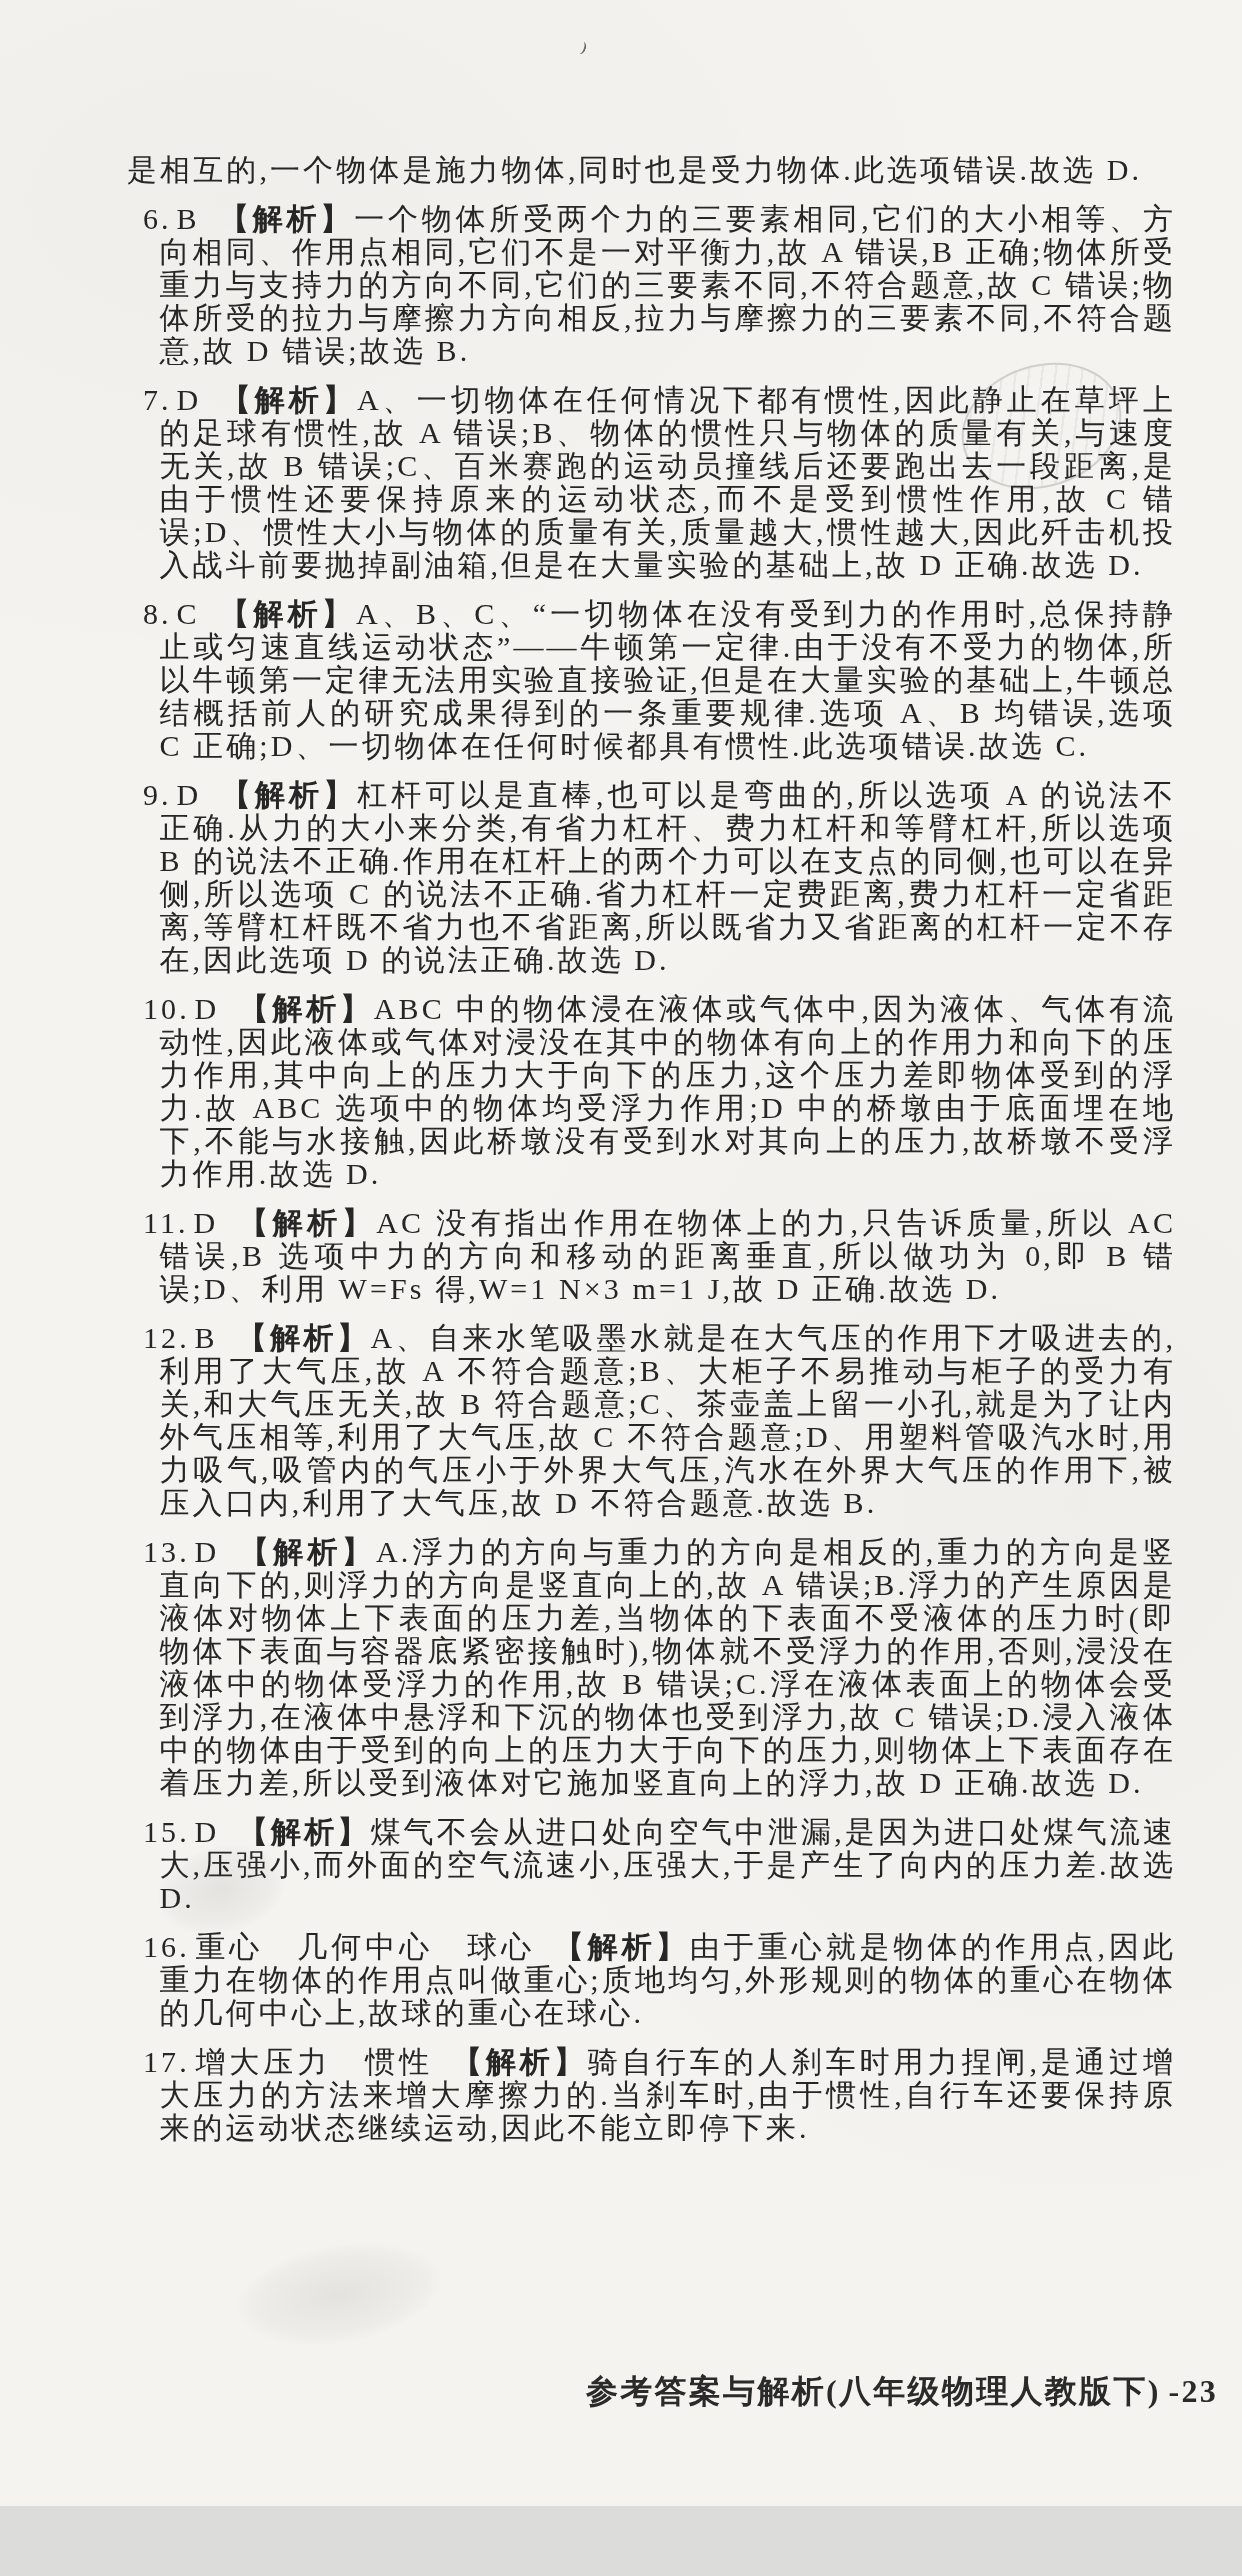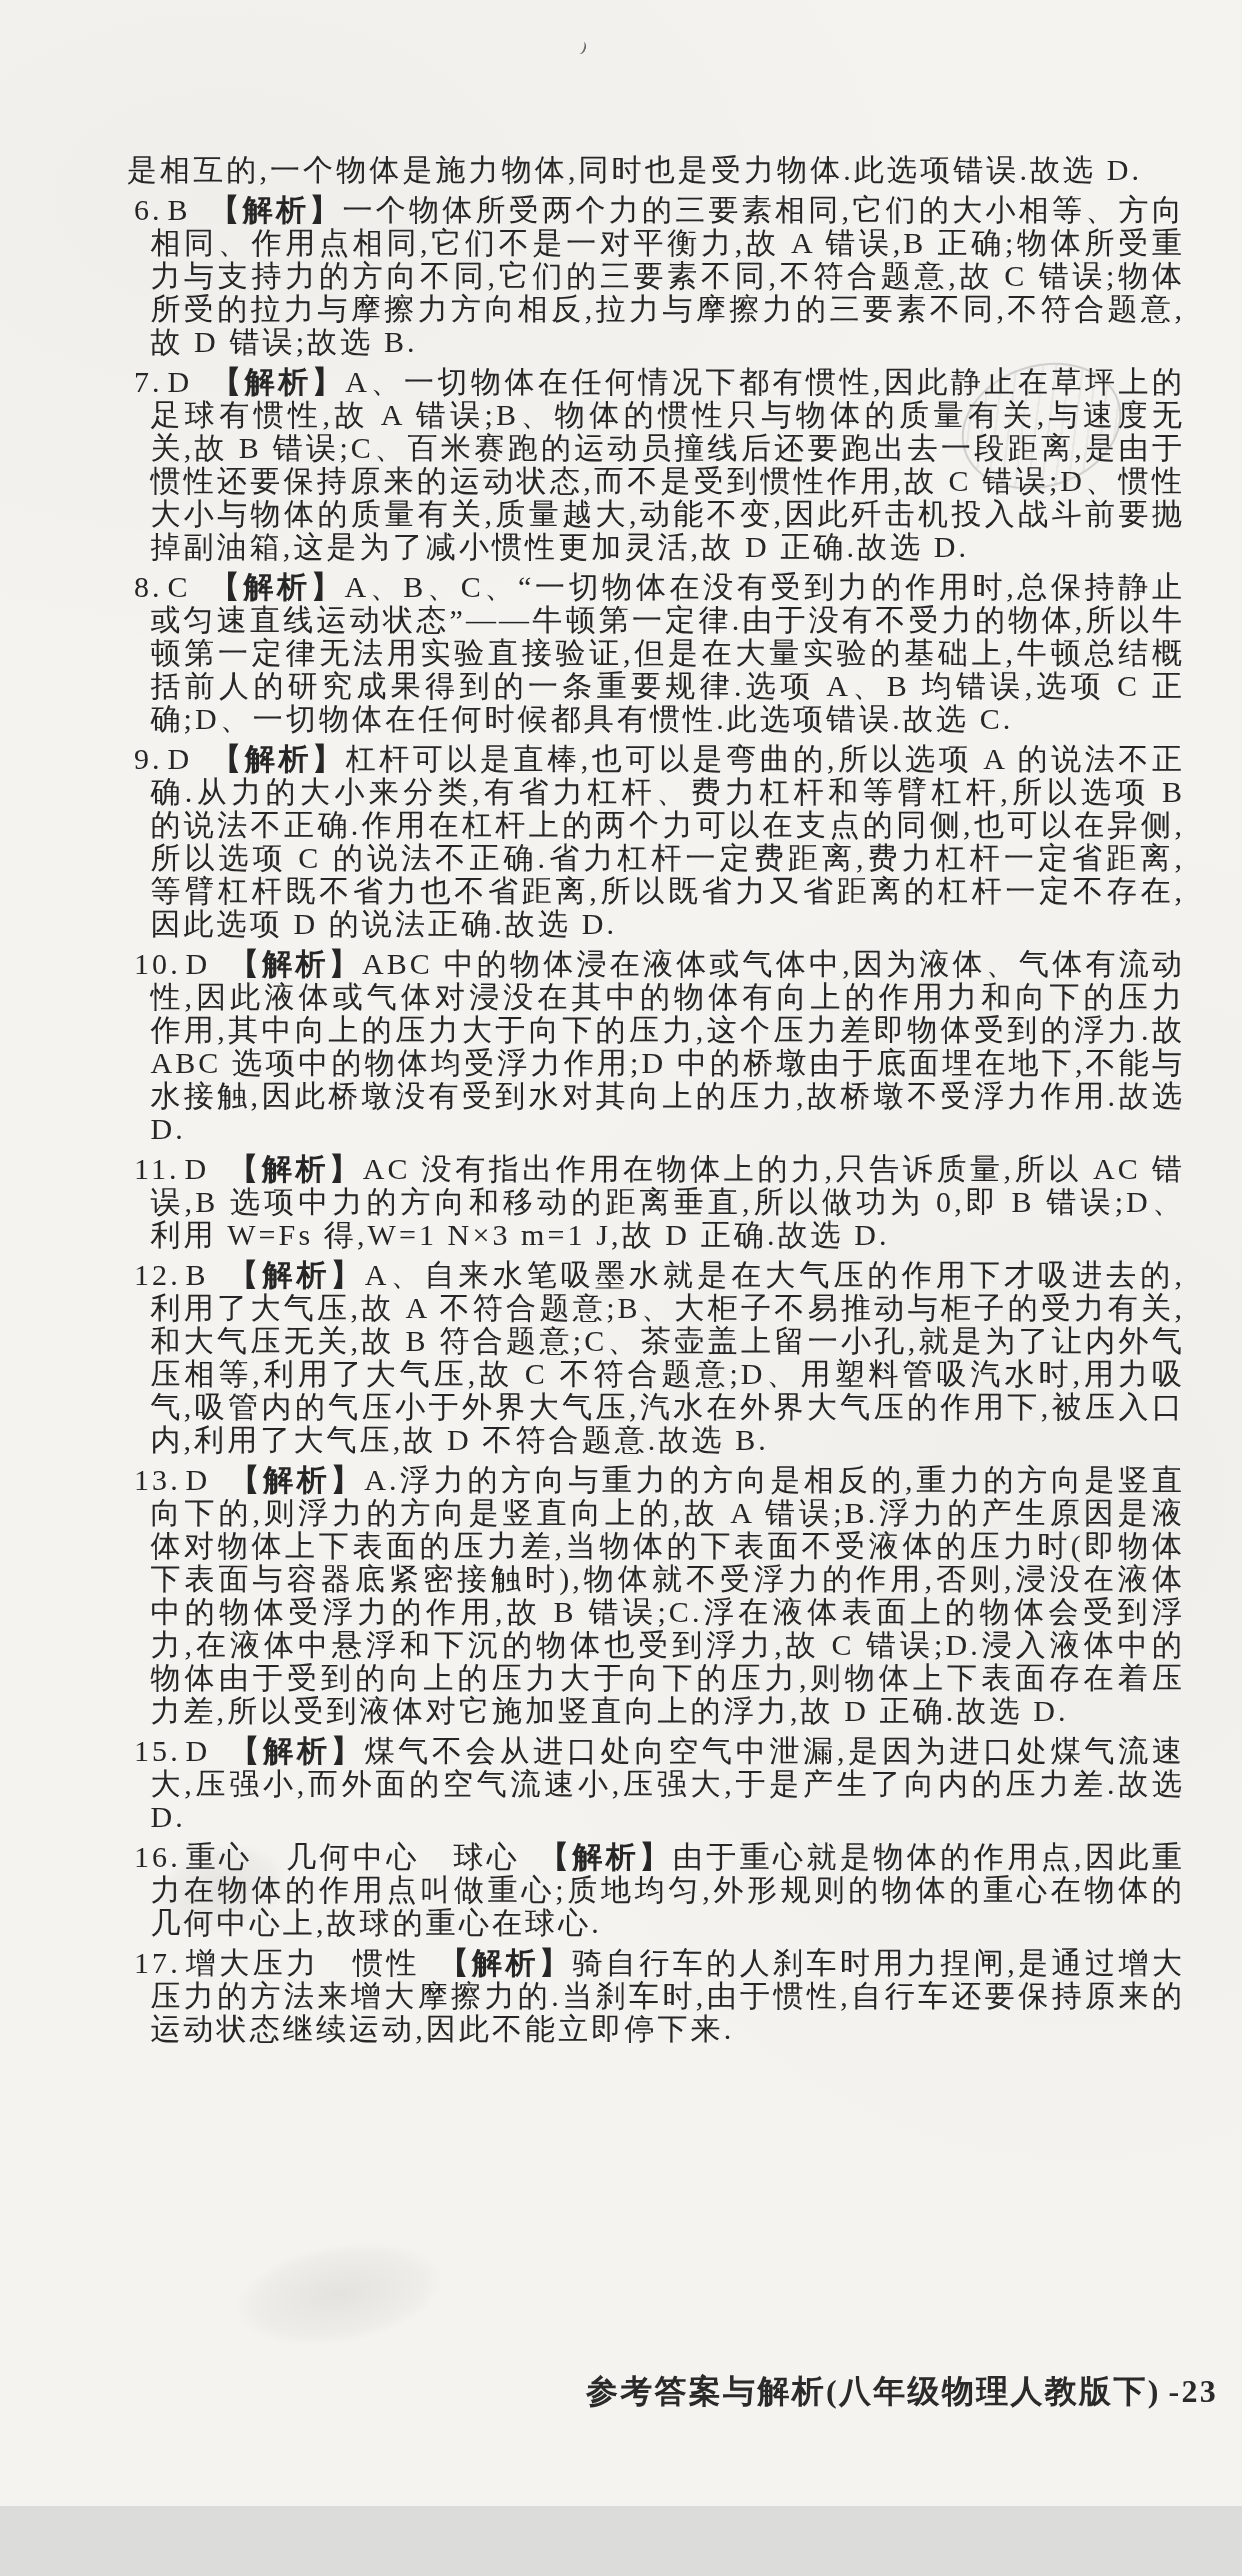--- a/index.html
+++ b/index.html
@@ -22,21 +22,21 @@
     padding:0 50px 0 127px;
     box-sizing:border-box;
     width:1242px;
     font-size:30px;
     line-height:33px;
     letter-spacing:3.1px;
     text-align:justify;
   }
   .intro{margin:0;}
   .item{
-    margin:7px;
+    margin:16px;
     padding-left:16.4px;
     text-indent:-16.4px;
   }
   .inum{margin-right:4.7px;}
   .ans{margin-right:18.7px;}
   .tag{font-weight:bold;}
   .txt{}
   .footer{
     position:absolute;
     top:2370px;right:48px;
@@ -107,21 +107,21 @@
 
   <main class="content">
 
     <p class="intro">是相互的,一个物体是施力物体,同时也是受力物体.此选项错误.故选 D.</p>
 
     <div class="item">
       <span class="inum">6.</span><span class="ans">B</span><span class="tag">【解析】</span><span class="txt">一个物体所受两个力的三要素相同,它们的大小相等、方向相同、作用点相同,它们不是一对平衡力,故 A 错误,B 正确;物体所受重力与支持力的方向不同,它们的三要素不同,不符合题意,故 C 错误;物体所受的拉力与摩擦力方向相反,拉力与摩擦力的三要素不同,不符合题意,故 D 错误;故选 B.</span>
     </div>
 
     <div class="item">
-      <span class="inum">7.</span><span class="ans">D</span><span class="tag">【解析】</span><span class="txt">A、一切物体在任何情况下都有惯性,因此静止在草坪上的足球有惯性,故 A 错误;B、物体的惯性只与物体的质量有关,与速度无关,故 B 错误;C、百米赛跑的运动员撞线后还要跑出去一段距离,是由于惯性还要保持原来的运动状态,而不是受到惯性作用,故 C 错误;D、惯性大小与物体的质量有关,质量越大,动能不变,因此歼击机投入战斗前要抛掉副油箱,这是为了减小惯性更加灵活,故 D 正确.故选 D.</span>
+      <span class="inum">7.</span><span class="ans">D</span><span class="tag">【解析】</span><span class="txt">A、一切物体在任何情况下都有惯性,因此静止在草坪上的足球有惯性,故 A 错误;B、物体的惯性只与物体的质量有关,与速度无关,故 B 错误;C、百米赛跑的运动员撞线后还要跑出去一段距离,是由于惯性还要保持原来的运动状态,而不是受到惯性作用,故 C 错误;D、惯性大小与物体的质量有关,质量越大,惯性越大,因此歼击机投入战斗前要抛掉副油箱,但是在大量实验的基础上,故 D 正确.故选 D.</span>
     </div>
 
     <div class="item">
       <span class="inum">8.</span><span class="ans">C</span><span class="tag">【解析】</span><span class="txt">A、B、C、“一切物体在没有受到力的作用时,总保持静止或匀速直线运动状态”——牛顿第一定律.由于没有不受力的物体,所以牛顿第一定律无法用实验直接验证,但是在大量实验的基础上,牛顿总结概括前人的研究成果得到的一条重要规律.选项 A、B 均错误,选项 C 正确;D、一切物体在任何时候都具有惯性.此选项错误.故选 C.</span>
     </div>
 
     <div class="item">
       <span class="inum">9.</span><span class="ans">D</span><span class="tag">【解析】</span><span class="txt">杠杆可以是直棒,也可以是弯曲的,所以选项 A 的说法不正确.从力的大小来分类,有省力杠杆、费力杠杆和等臂杠杆,所以选项 B 的说法不正确.作用在杠杆上的两个力可以在支点的同侧,也可以在异侧,所以选项 C 的说法不正确.省力杠杆一定费距离,费力杠杆一定省距离,等臂杠杆既不省力也不省距离,所以既省力又省距离的杠杆一定不存在,因此选项 D 的说法正确.故选 D.</span>
     </div>
 

